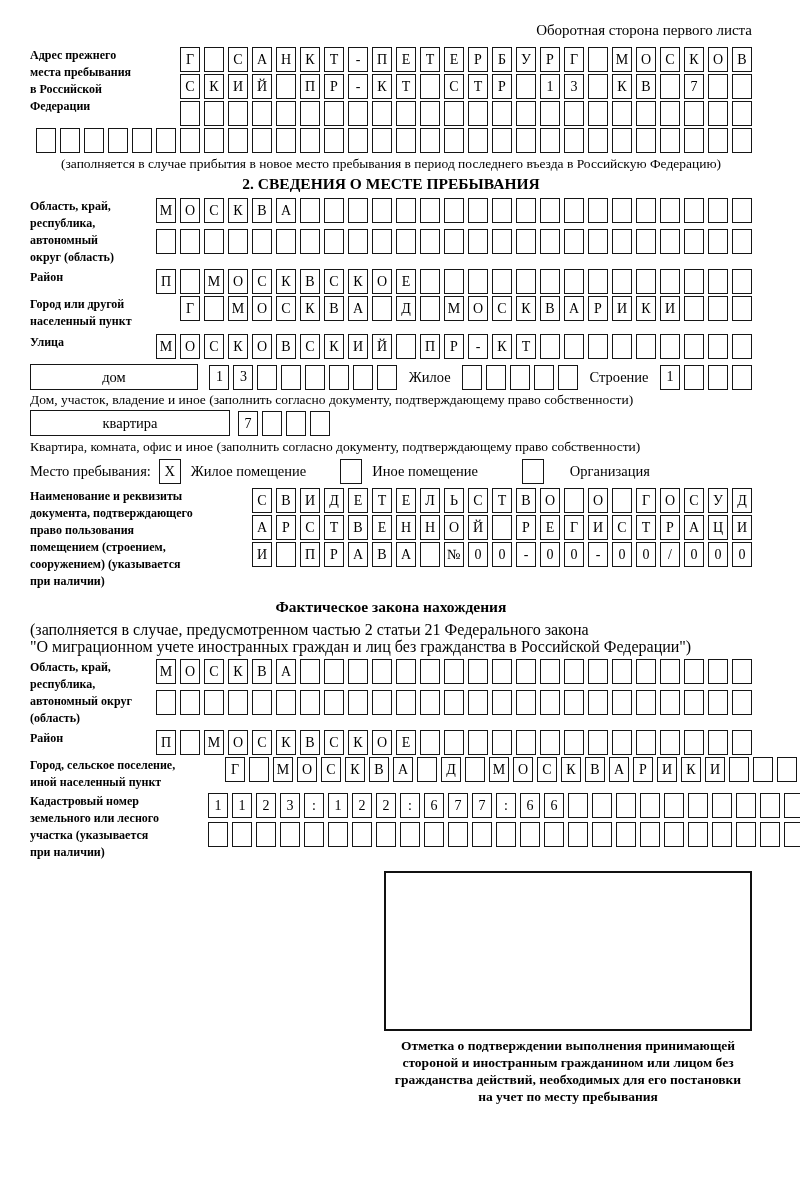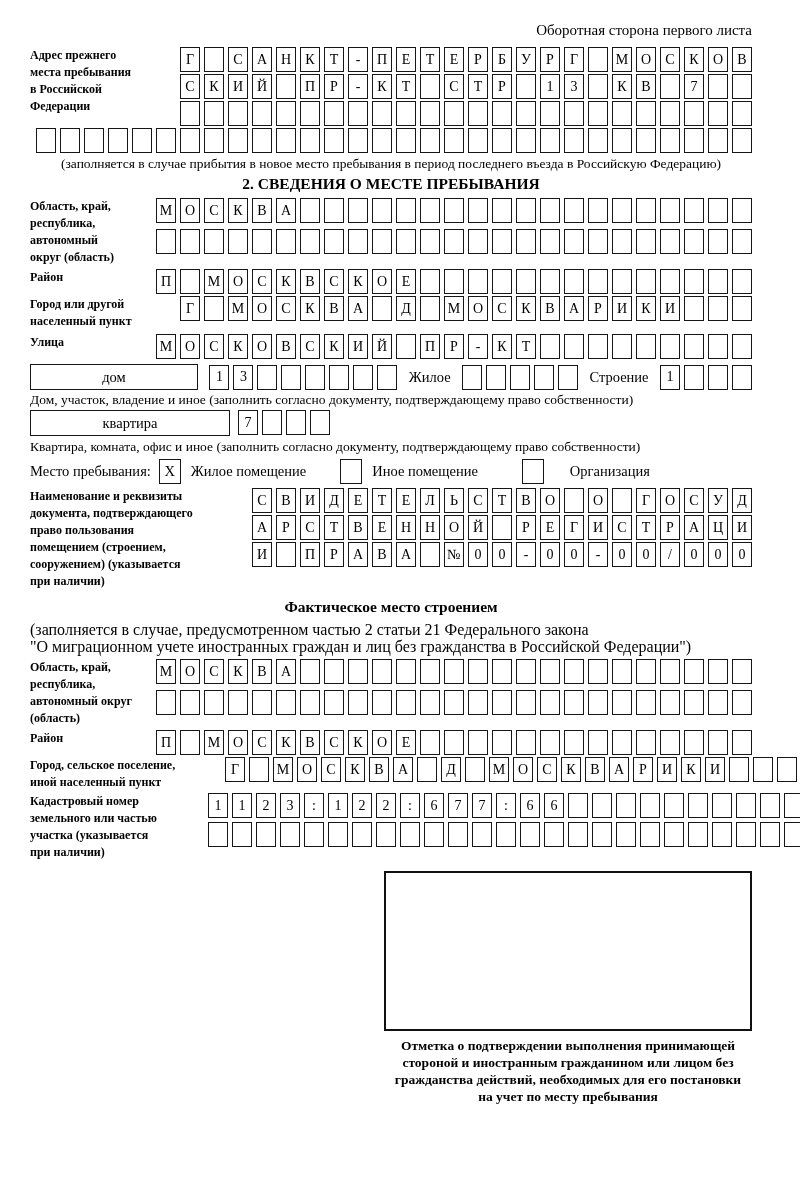--- a/index.html
+++ b/index.html
@@ -21,21 +21,21 @@
   .note{font-size:13.5px;line-height:16px;}
   .center{text-align:center;}
   .h-sec{font-size:15.5px;font-weight:bold;text-align:center;margin:3px 0 5px;}
   .house-row{display:flex;align-items:center;justify-content:space-between;margin-top:5px;}
   .house-row .cells{margin-left:0;}
   .named-box{box-sizing:border-box;border:1.6px solid #161616;height:26px;flex:none;
              display:flex;align-items:center;justify-content:center;font-size:14.5px;font-family:Liberation Serif, serif;}
   .nb-dom{width:168px;}
   .nb-kv{width:200px;}
   .inline-lbl{font-size:14.5px;flex:none;}
-  .apt-row{display:flex;align-items:flex-start;margin-top:2px;}
+  .apt-row{display:flex;align-items:flex-end;margin-top:2px;}
   .apt-row .cells{margin:0 0 0 8px;}
   .stay-row{display:flex;align-items:center;font-size:14.5px;margin-top:4px;}
   .cbox{box-sizing:border-box;width:22px;height:25px;border:1.6px solid #161616;flex:none;
         display:flex;align-items:center;justify-content:center;font-size:14.5px;}
   .choose-note{font-size:13.5px;margin:2px 0 6px 218px;}
   .fact-note{font-size:16px;line-height:17px;text-align:left;}
   .mark-wrap{width:368px;margin-left:auto;margin-top:10px;}
   .mark-box{box-sizing:border-box;height:160px;border:2px solid #111;}
   .mark-note{font-size:13.5px;line-height:17px;text-align:center;margin-top:6px;white-space:pre-line;font-weight:bold;}
   .mt2{margin-top:2px}.mt3{margin-top:3px}.mt4{margin-top:4px}.mt8{margin-top:8px}
@@ -451,21 +451,21 @@
           <span class="cell">0</span>
           <span class="cell">0</span>
           <span class="cell">/</span>
           <span class="cell">0</span>
           <span class="cell">0</span>
           <span class="cell">0</span>
         </div>
     </div>
   </div>
 
-  <div class="h-sec mt8">Фактическое место строением</div>
+  <div class="h-sec mt8">Фактическое закона нахождения</div>
   <div class="fact-note">(заполняется в случае, предусмотренном частью 2 статьи 21 Федерального закона</div>
   <div class="fact-note">"О миграционном учете иностранных граждан и лиц без гражданства в Российской Федерации")</div>
 
   <div class="frow mt4">
     <div class="flabel w125">Область, край,
 республика,
 автономный округ
 (область)</div>
     <div class="fcells g6">
       <div class="cells">
@@ -582,21 +582,21 @@
         <span class="cell">К</span>
         <span class="cell">И</span>
         <span class="cell"></span>
         <span class="cell"></span>
         <span class="cell"></span>
       </div>
   </div>
 
   <div class="frow mt2">
     <div class="flabel w178">Кадастровый номер
-земельного или частью
+земельного или лесного
 участка (указывается
 при наличии)</div>
     <div class="fcells g4">
       <div class="cells">
           <span class="cell">1</span>
           <span class="cell">1</span>
           <span class="cell">2</span>
           <span class="cell">3</span>
           <span class="cell">:</span>
           <span class="cell">1</span>

